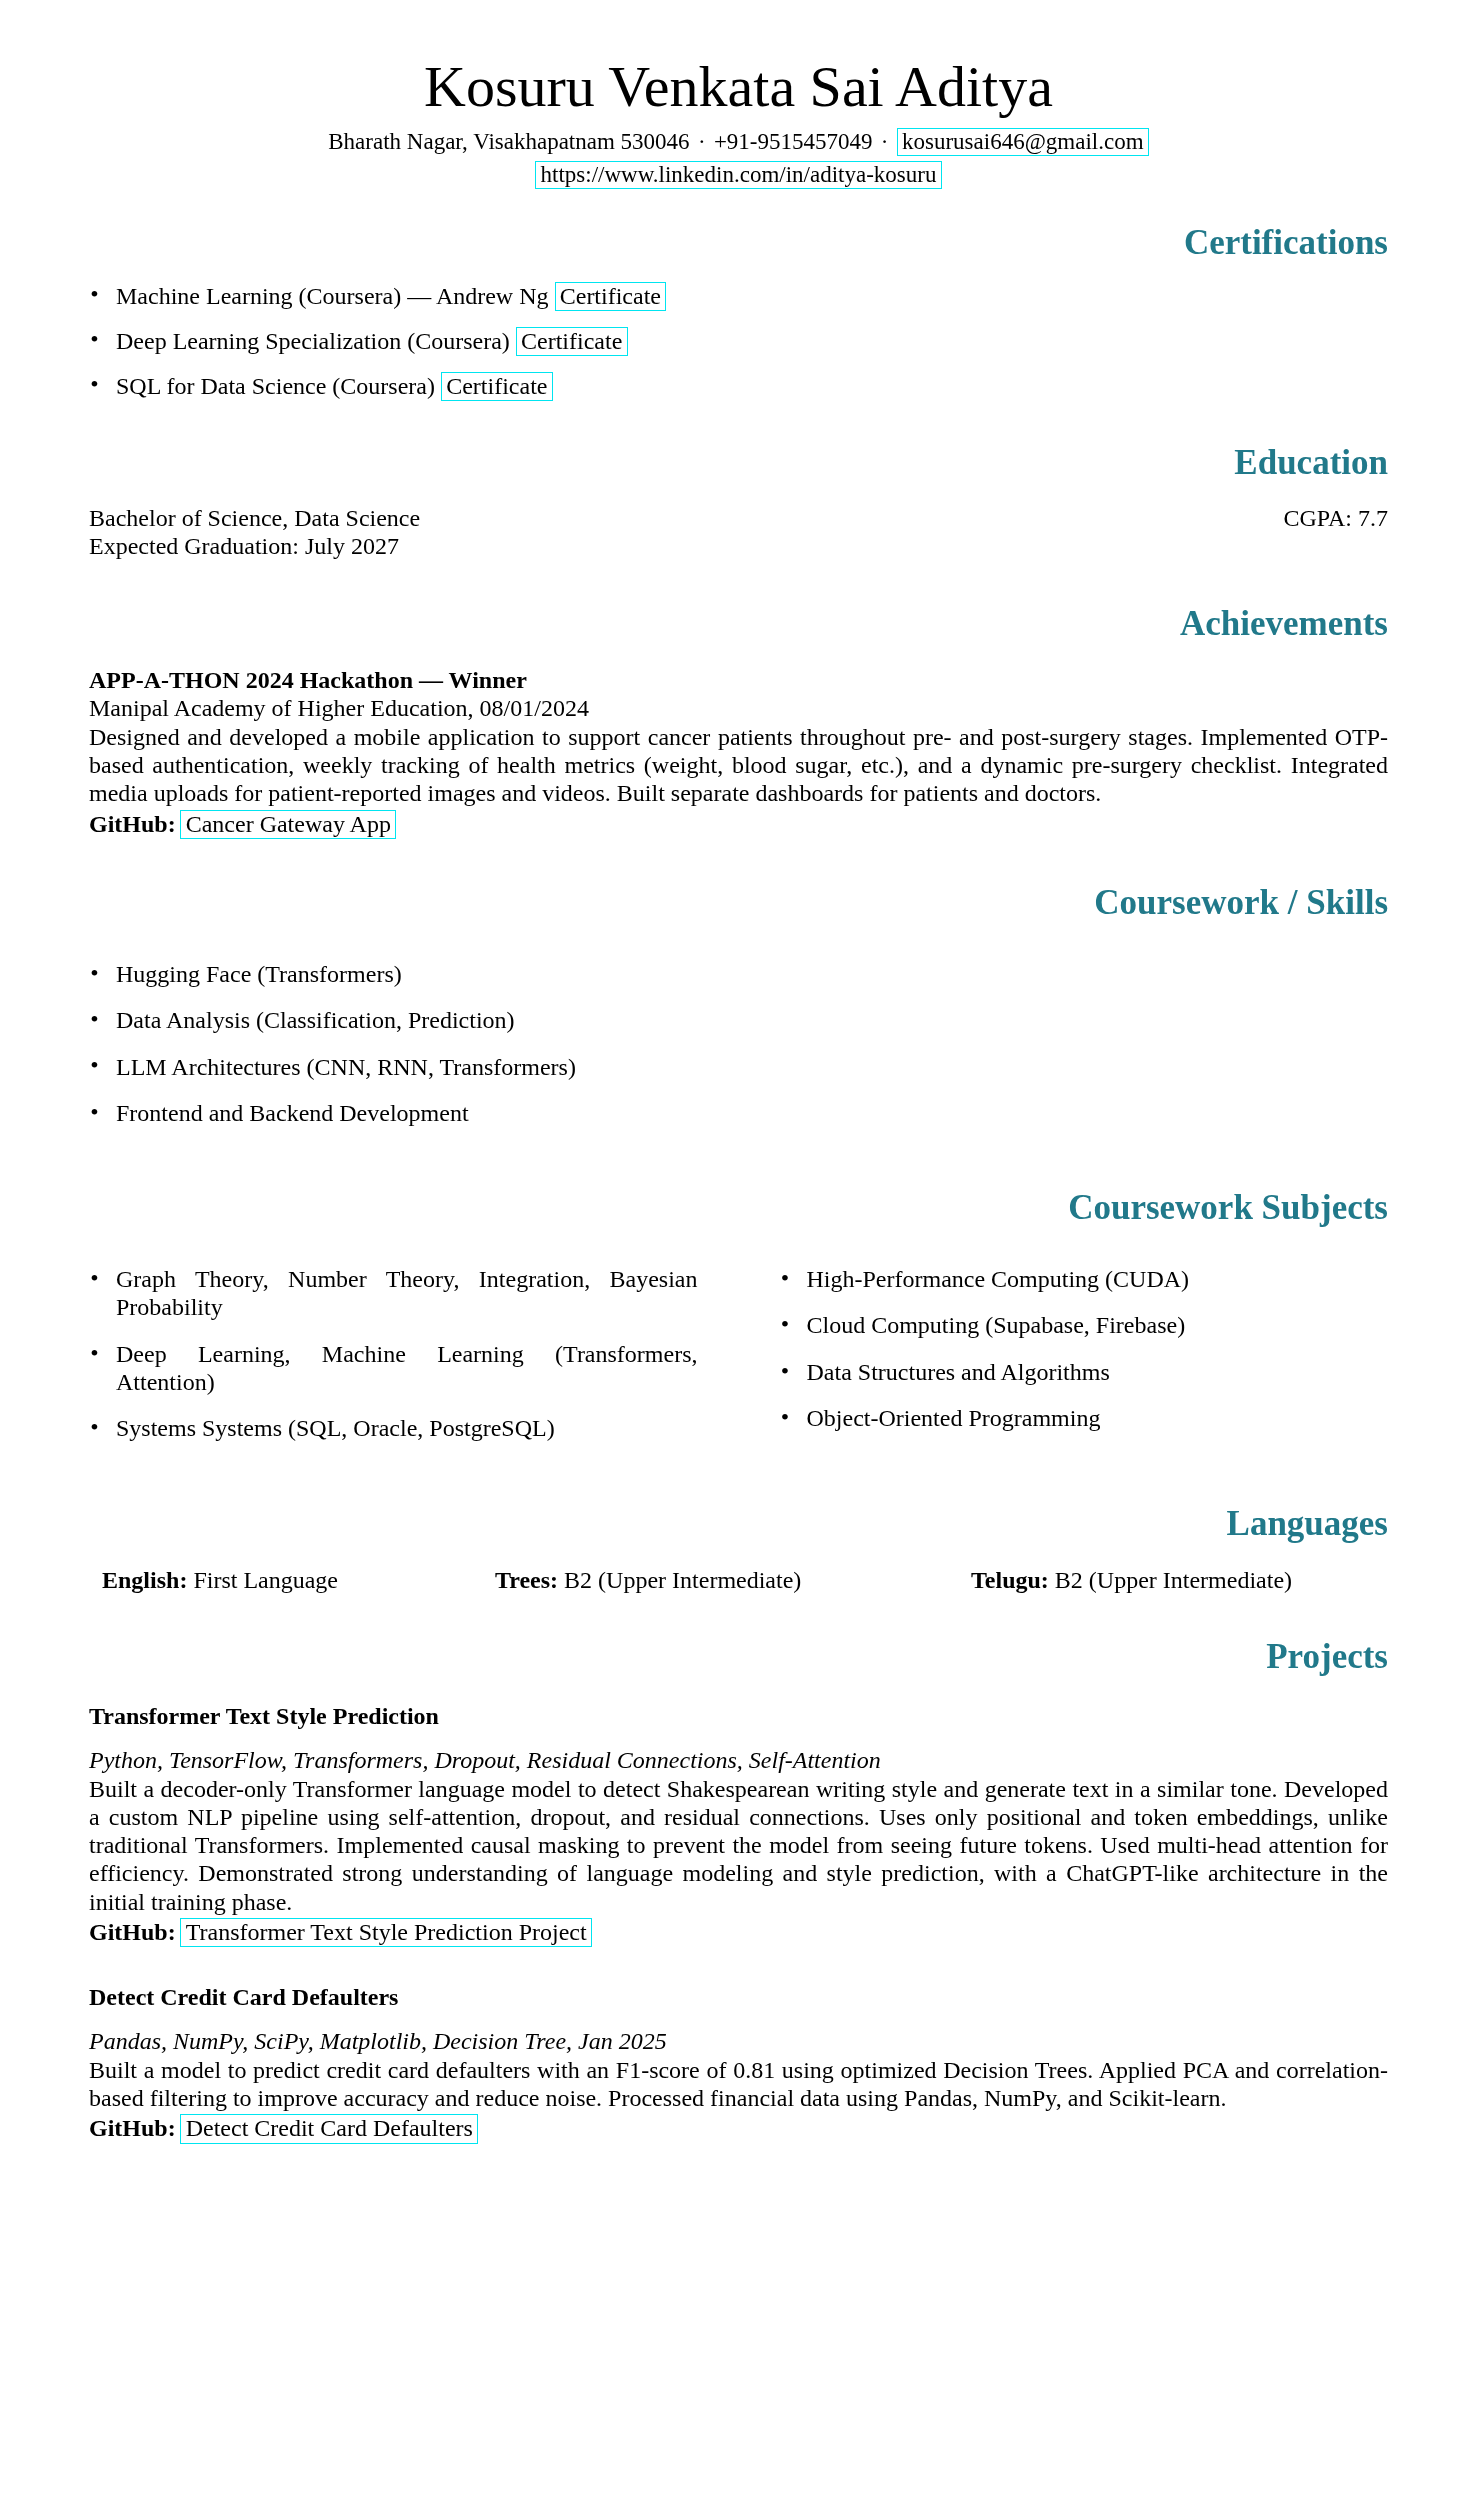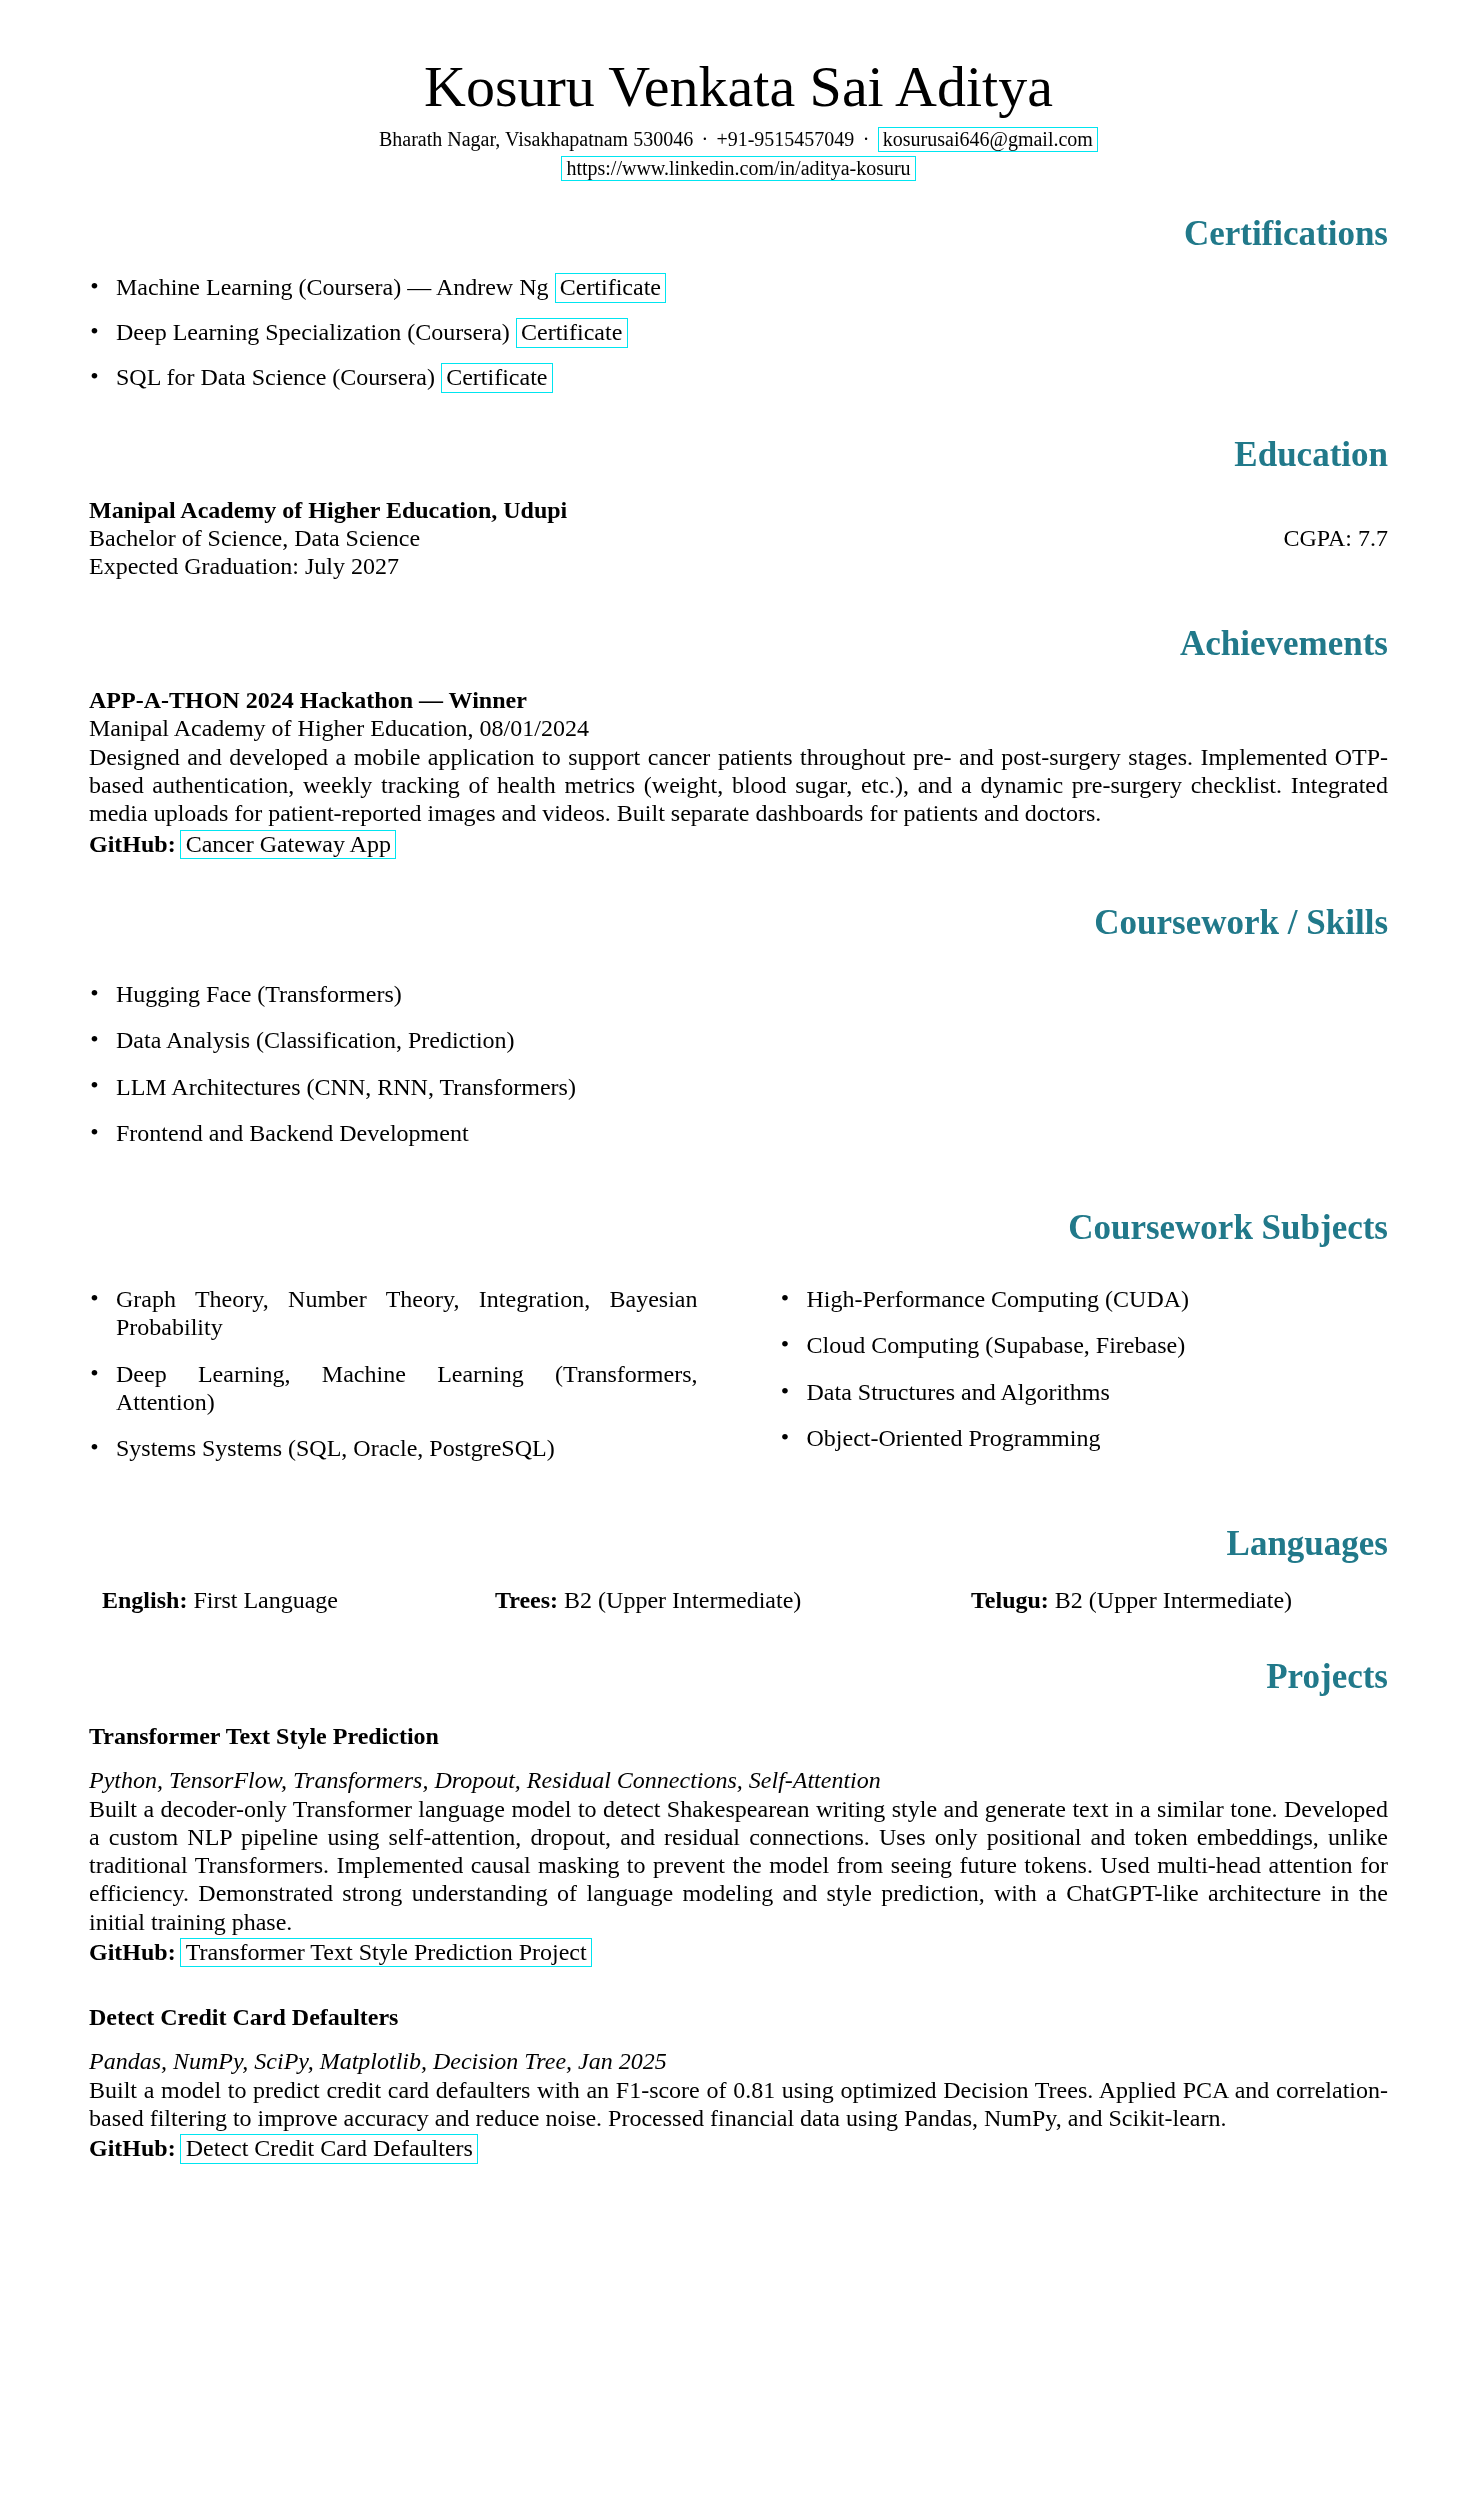--- a/index.html
+++ b/index.html
@@ -15,21 +15,21 @@
   
   .name{
     text-align:center;
     font-size:58px;
     line-height:1.12;
     margin-top:55px;
     font-weight:400;
   }
   .contact-line{
     text-align:center;
-    font-size:20px;
+    font-size:23px;
     line-height:1.38;
     margin-top:6px;
   }
   .contact-line.second{margin-top:1.2px;}
   .sep{padding:0 8.3px;}
 
   
   .link-box{
     border:1.8px solid #00E5F0;
     padding:0 4.2px 1.2px 4.2px;
@@ -120,21 +120,20 @@
     <div class="bitem">
       <span>Deep Learning Specialization (Coursera)</span><a class="link-box cert-link">Certificate</a>
     </div>
     <div class="bitem">
       <span>SQL for Data Science (Coursera)</span><a class="link-box cert-link">Certificate</a>
     </div>
   </div>
 
   <div class="sec-title">Education</div>
   <div class="edu-block">
-    <div class="bold">Manipal Academy of Higher Education, Udupi</div>
     <div class="edu-row">
       <span>Bachelor of Science, Data Science</span>
       <span>CGPA: 7.7</span>
     </div>
     <div>Expected Graduation: July 2027</div>
   </div>
 
   <div class="sec-title">Achievements</div>
   <div class="ach-block tight">
     <div class="bold">APP-A-THON 2024 Hackathon — Winner</div>

